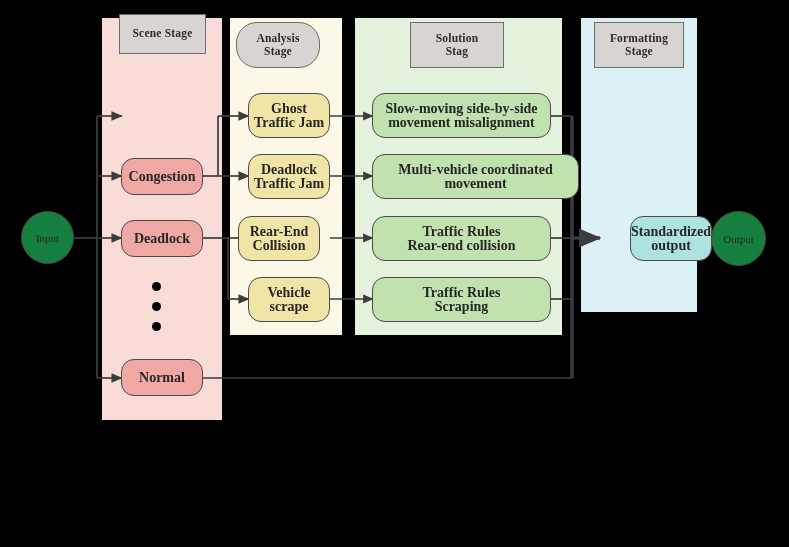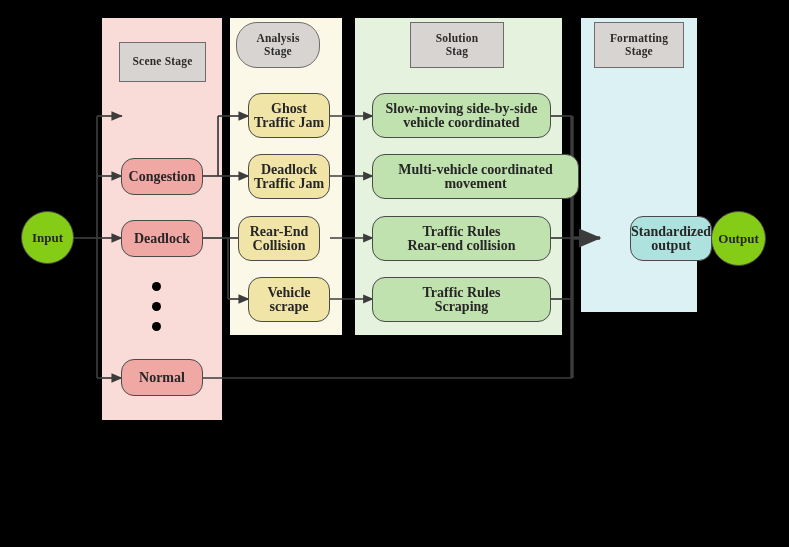--- a/index.html
+++ b/index.html
@@ -36,41 +36,41 @@
     white-space:pre-line;
   }
   .pill{border-radius:13px;}
   .scene-node{background:#efa8a4;}
   .analysis-node{background:#f0e4a6;}
   .solution-node{background:#c0e2ae;}
   .format-node{background:#aee2df;margin-left:32px;}
   .circ{
     position:absolute;
     border-radius:50%;
-    background:#84cc16;
+    background:#15803d;
     border:1.3px solid #4a4a4a;
     color:#262626;
-    font-weight:bold;font-size:13px;
+    font-weight:normal;font-size:11px;
     display:flex;align-items:center;justify-content:center;
     box-sizing:border-box;
   }
   .dot{position:absolute;width:9px;height:9px;border-radius:50%;background:#000;}
   svg.wires{position:absolute;left:0;top:0;width:789px;height:547px;pointer-events:none;}
 </style>
 </head>
 <body>
 
 <div id="root">
 
   <div class="panel" style="left:102px;top:18px;width:120px;height:402px;background:#f9dcd8;"></div>
   <div class="panel" style="left:230px;top:18px;width:112px;height:317px;background:#fbf8e8;"></div>
   <div class="panel" style="left:355px;top:18px;width:207px;height:317px;background:#e5f2dd;"></div>
   <div class="panel" style="left:581px;top:18px;width:116px;height:294px;background:#dbf1f4;"></div>
 
-  <div class="stage-label" style="left:119px;top:42px;width:85px;height:38px;text-align:center;">Scene Stage</div>
+  <div class="stage-label" style="left:119px;top:14px;width:85px;height:38px;text-align:center;">Scene Stage</div>
   <div class="stage-label" style="left:236px;top:22px;width:82px;height:44px;white-space:pre-line;border-radius:21px;">Analysis
 Stage</div>
   <div class="stage-label" style="left:410px;top:22px;width:92px;height:44px;white-space:pre-line;">Solution
 Stag</div>
   <div class="stage-label" style="left:594px;top:22px;width:88px;height:44px;white-space:pre-line;">Formatting
 Stage</div>
 
   <svg class="wires" viewBox="0 0 789 547">
     <defs>
       <marker id="ah" markerWidth="7" markerHeight="7" refX="6.2" refY="3.0" orient="auto" markerUnits="strokeWidth">
@@ -139,21 +139,21 @@
   <div class="node pill analysis-node" style="left:248px;top:93px;width:82px;height:45px;">Ghost
 Traffic Jam</div>
   <div class="node pill analysis-node" style="left:248px;top:154px;width:82px;height:45px;">Deadlock
 Traffic Jam</div>
   <div class="node pill analysis-node" style="left:238px;top:216px;width:82px;height:45px;">Rear-End
 Collision</div>
   <div class="node pill analysis-node" style="left:248px;top:277px;width:82px;height:45px;">Vehicle
 scrape</div>
 
   <div class="node pill solution-node" style="left:372px;top:93px;width:179px;height:45px;">Slow-moving side-by-side
-vehicle coordinated</div>
+movement misalignment</div>
   <div class="node pill solution-node" style="left:372px;top:154px;width:207px;height:45px;">Multi-vehicle coordinated
 movement</div>
   <div class="node pill solution-node" style="left:372px;top:216px;width:179px;height:45px;">Traffic Rules
 Rear-end collision</div>
   <div class="node pill solution-node" style="left:372px;top:277px;width:179px;height:45px;">Traffic Rules
 Scraping</div>
 
   <div class="node pill format-node" style="left:598px;top:216px;width:82px;height:45px;">Standardized
 output</div>
 

